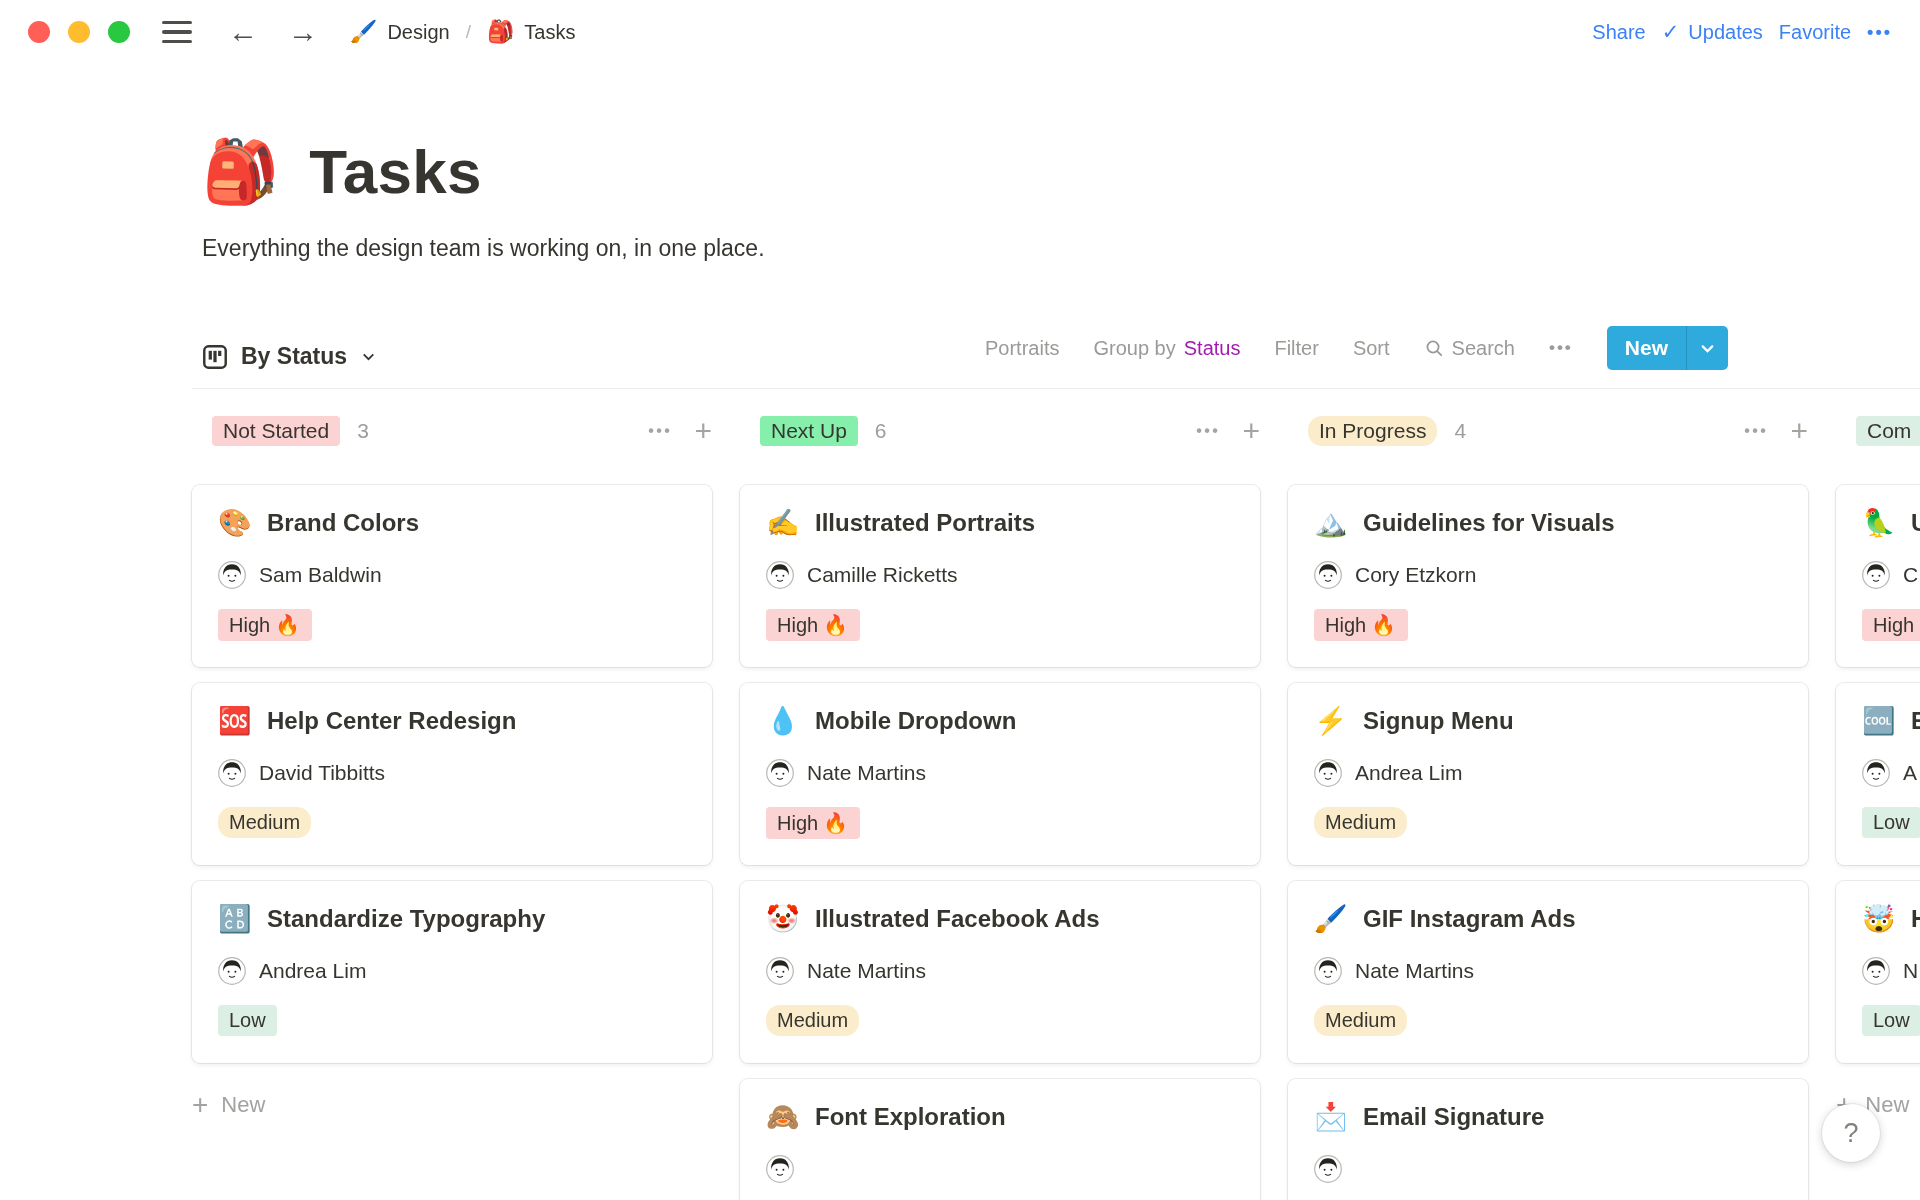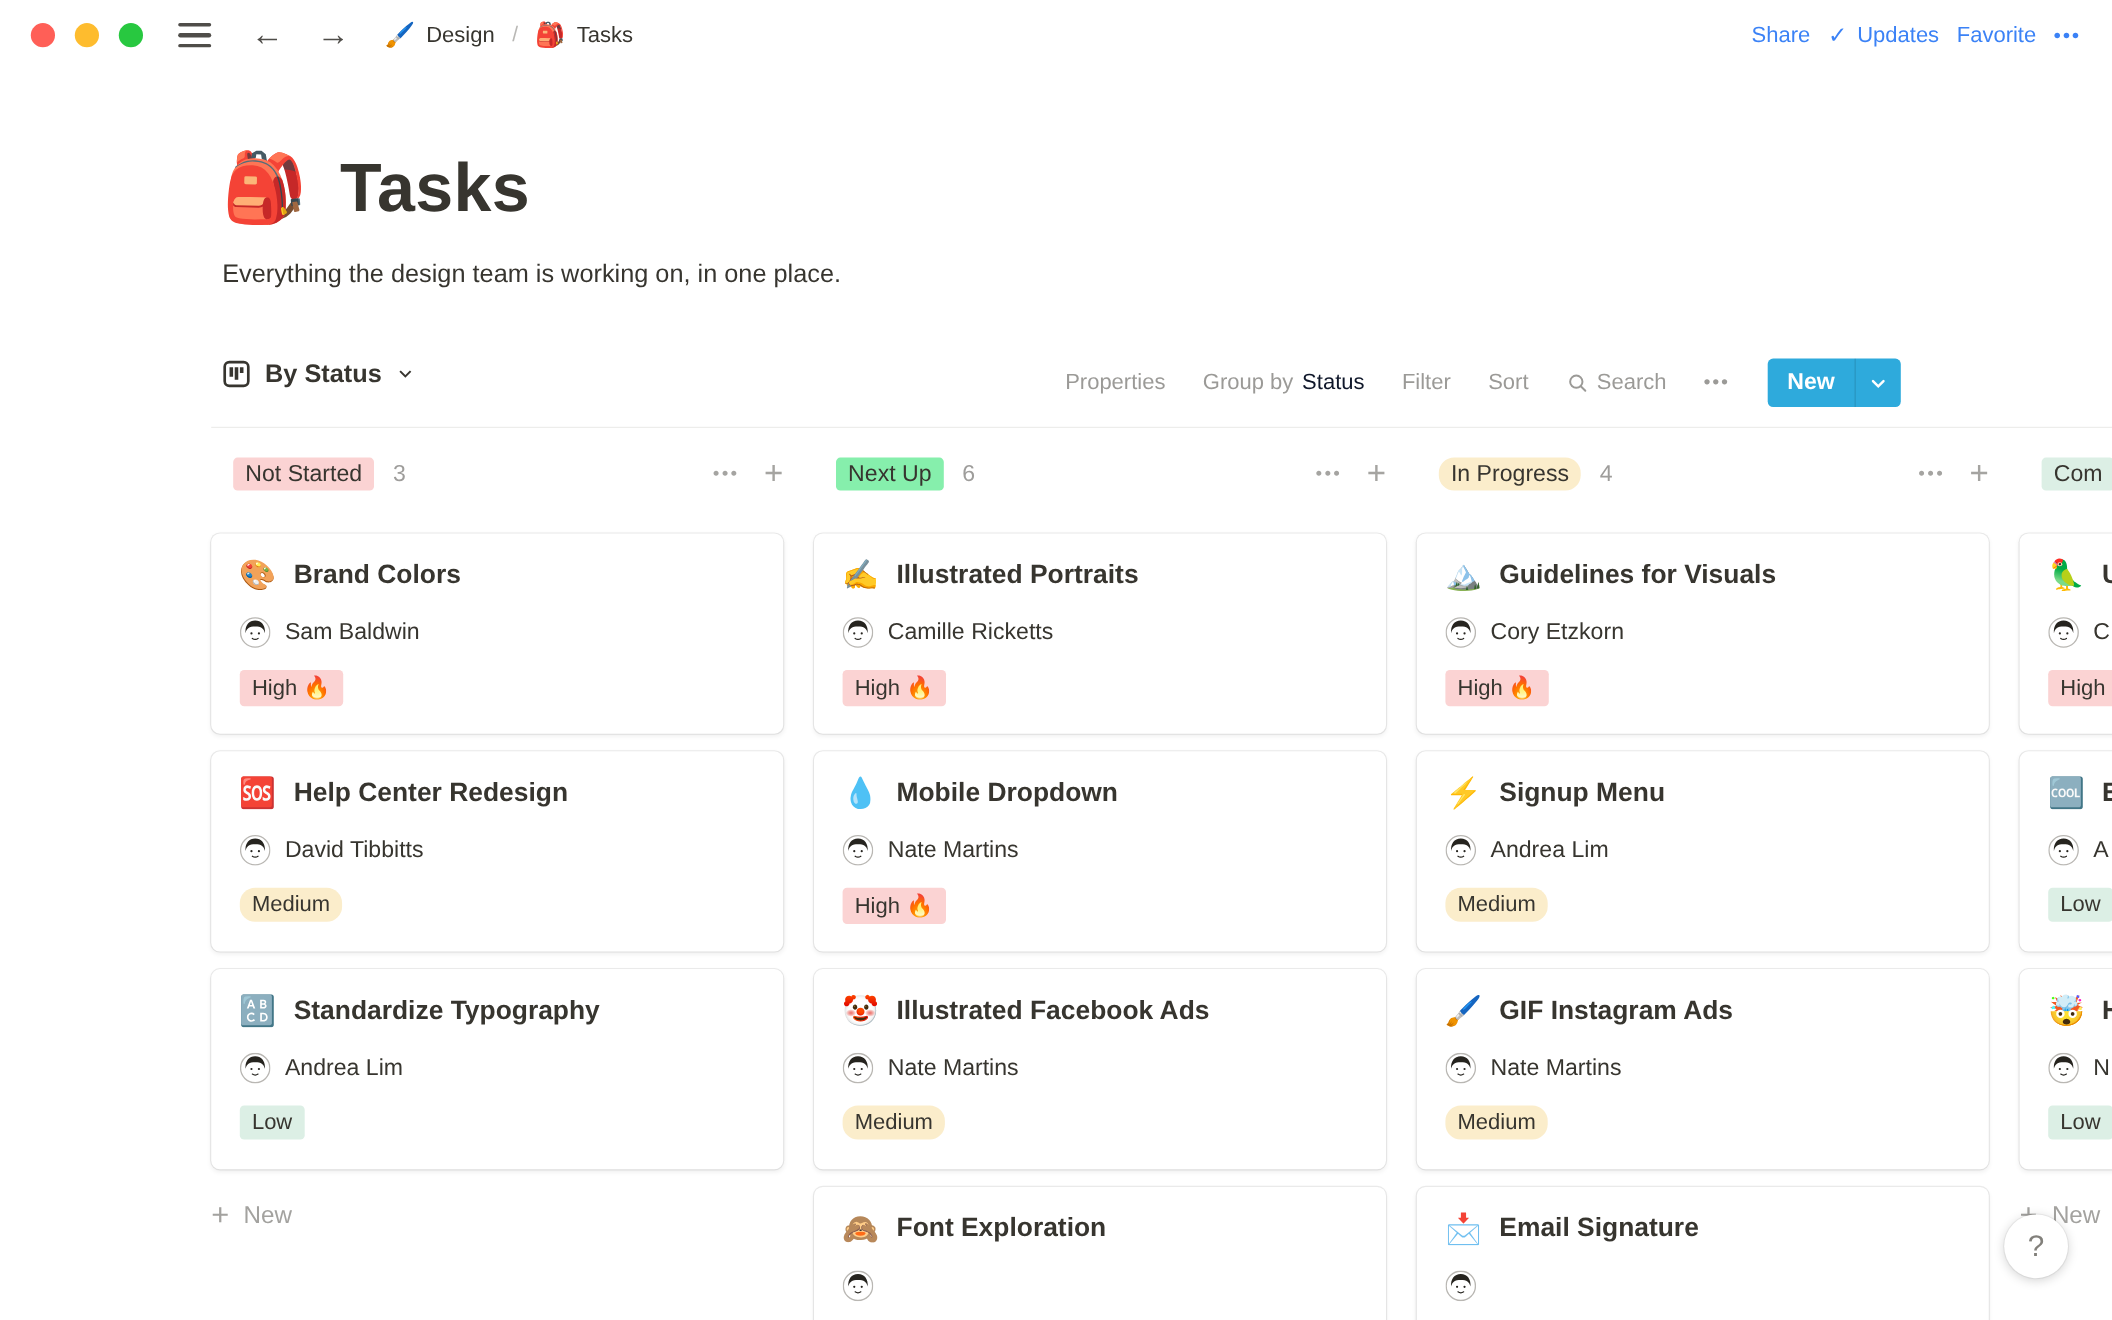--- a/index.html
+++ b/index.html
@@ -25,25 +25,25 @@
   .top-action{font-size:20px;margin-left:16px;display:flex;align-items:center;gap:9px;cursor:pointer;color:#3b82f6;}
   .top-more{letter-spacing:2px;font-weight:700;font-size:18px;}
   .check{font-size:21px;}
   
   .page{padding-left:202px;}
   .page-title-row{display:flex;align-items:center;gap:30px;margin-top:72px;}
   .page-emoji{font-size:62px;line-height:1;}
   .page-title{font-size:62px;font-weight:700;letter-spacing:0.3px;}
   .page-desc{font-size:23px;margin-top:28px;color:#37352f;}
   
-  .viewbar{display:flex;align-items:flex-start;margin:64px 192px 0 202px;padding-bottom:18px;}
+  .viewbar{display:flex;align-items:flex-end;margin:64px 192px 0 202px;padding-bottom:18px;}
   .view-left{display:flex;align-items:center;gap:13px;font-size:23px;font-weight:600;cursor:pointer;}
   .view-right{margin-left:auto;display:flex;align-items:center;gap:34px;font-size:20px;color:#9b9a97;}
   .tb-item{cursor:pointer;display:flex;align-items:center;gap:8px;}
-  .groupby-value{color:#0f172a;}
+  .groupby-value{color:#a21caf;}
   .tb-more{letter-spacing:2px;font-weight:700;font-size:17px;}
   .new-btn{display:flex;align-items:center;height:44px;background:#2EAADC;border-radius:5px;color:#fff;font-size:21px;font-weight:600;cursor:pointer;}
   .new-main{padding:0 18px;}
   .new-divider{width:1px;height:44px;background:rgba(0,0,0,0.14);}
   .new-chev{padding:0 12px;display:flex;align-items:center;}
   .divider-line{margin-left:192px;border-top:1px solid #ECEBE9;}
   
   .board{display:flex;gap:28px;margin:26px 0 0 192px;}
   .column{width:520px;flex:none;}
   .col-header{display:flex;align-items:center;height:32px;padding-left:20px;}
@@ -139,21 +139,21 @@
       <line x1="5.1" y1="4.2" x2="5.1" y2="9.6" stroke-width="2"></line>
       <line x1="8" y1="4.2" x2="8" y2="11.2" stroke-width="2"></line>
       <line x1="10.9" y1="4.2" x2="10.9" y2="7.4" stroke-width="2"></line>
     </svg>
     <span>By Status</span>
     <svg width="17" height="17" viewBox="0 0 16 16" fill="none" stroke="#37352f" stroke-width="1.7">
       <path d="M3.5 6 L8 10.5 L12.5 6"></path>
     </svg>
   </div>
   <div class="view-right">
-    <span class="tb-item">Properties</span>
+    <span class="tb-item">Portraits</span>
     <span class="tb-item">
       <span>Group by</span>
       <span class="groupby-value">Status</span>
     </span>
     <span class="tb-item">Filter</span>
     <span class="tb-item">Sort</span>
     <span class="tb-item">
       <svg width="20" height="20" viewBox="0 0 20 20" fill="none" stroke="#9b9a97" stroke-width="1.8" stroke-linecap="round">
         <circle cx="9" cy="9" r="5.6"></circle>
         <line x1="13.3" y1="13.3" x2="17.2" y2="17.2"></line>

